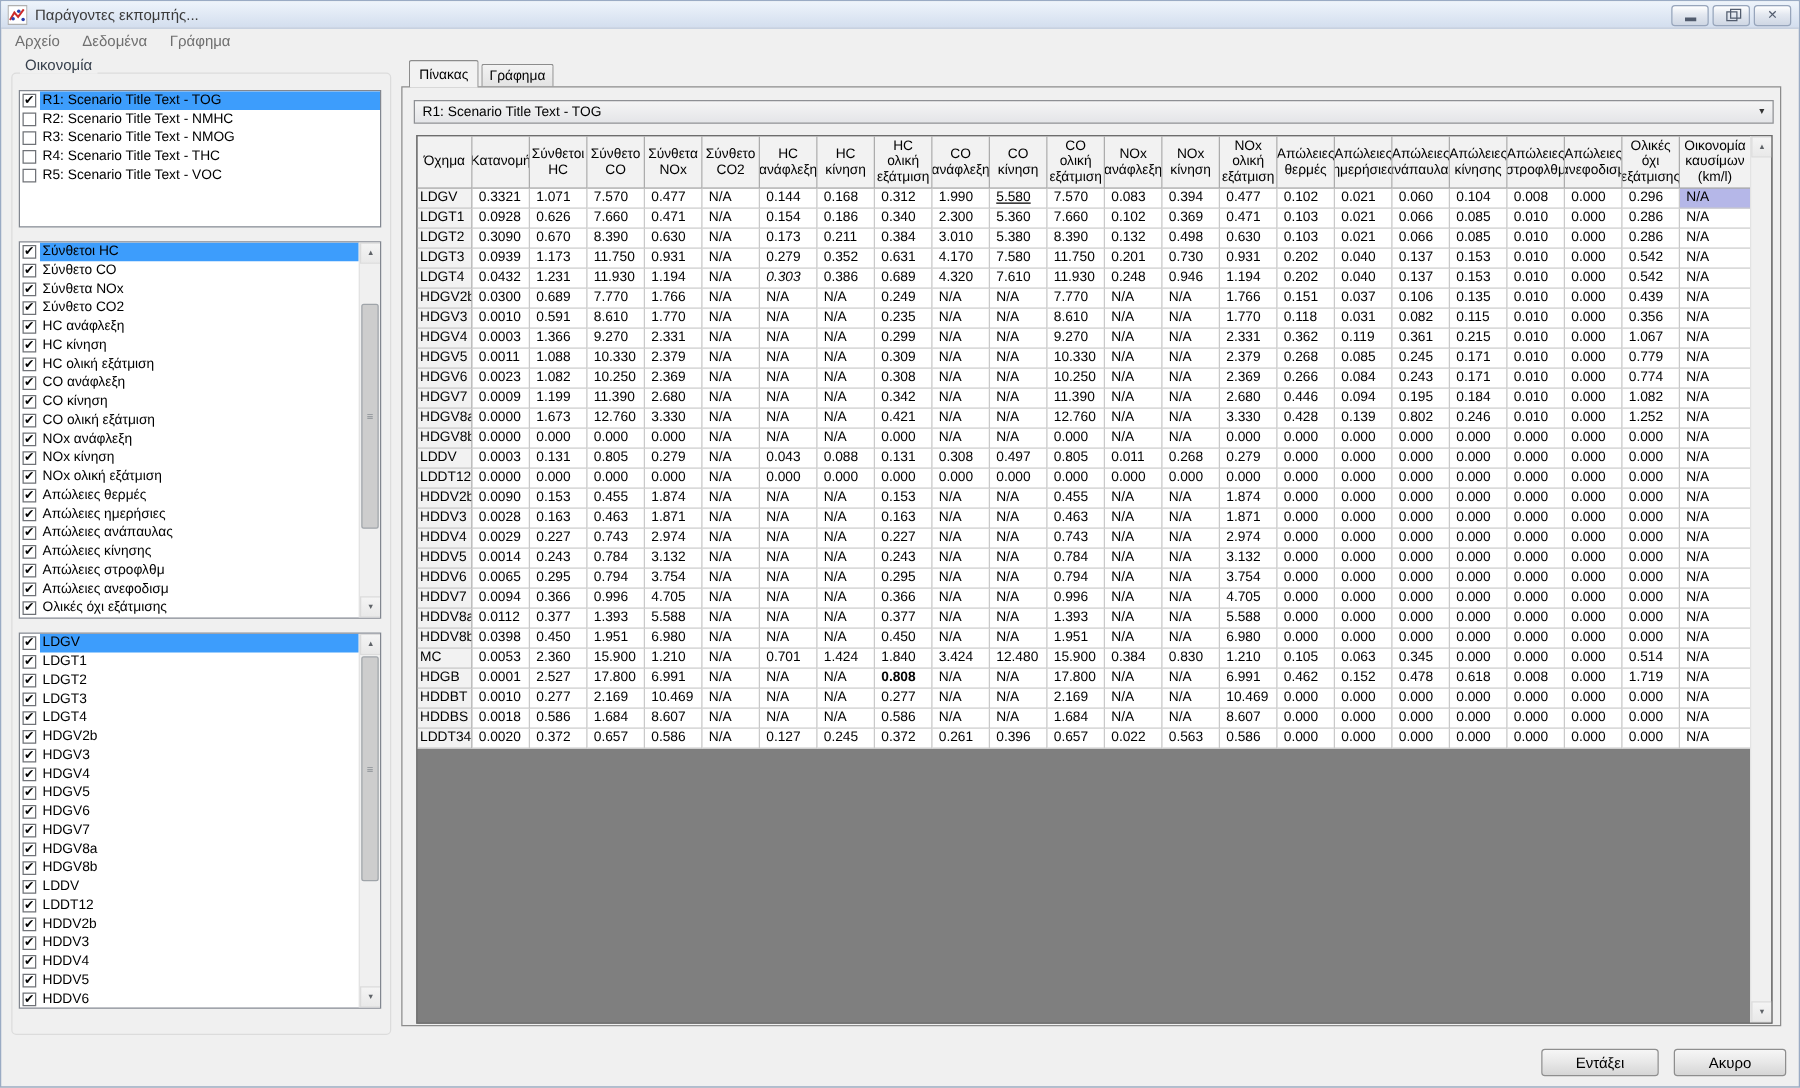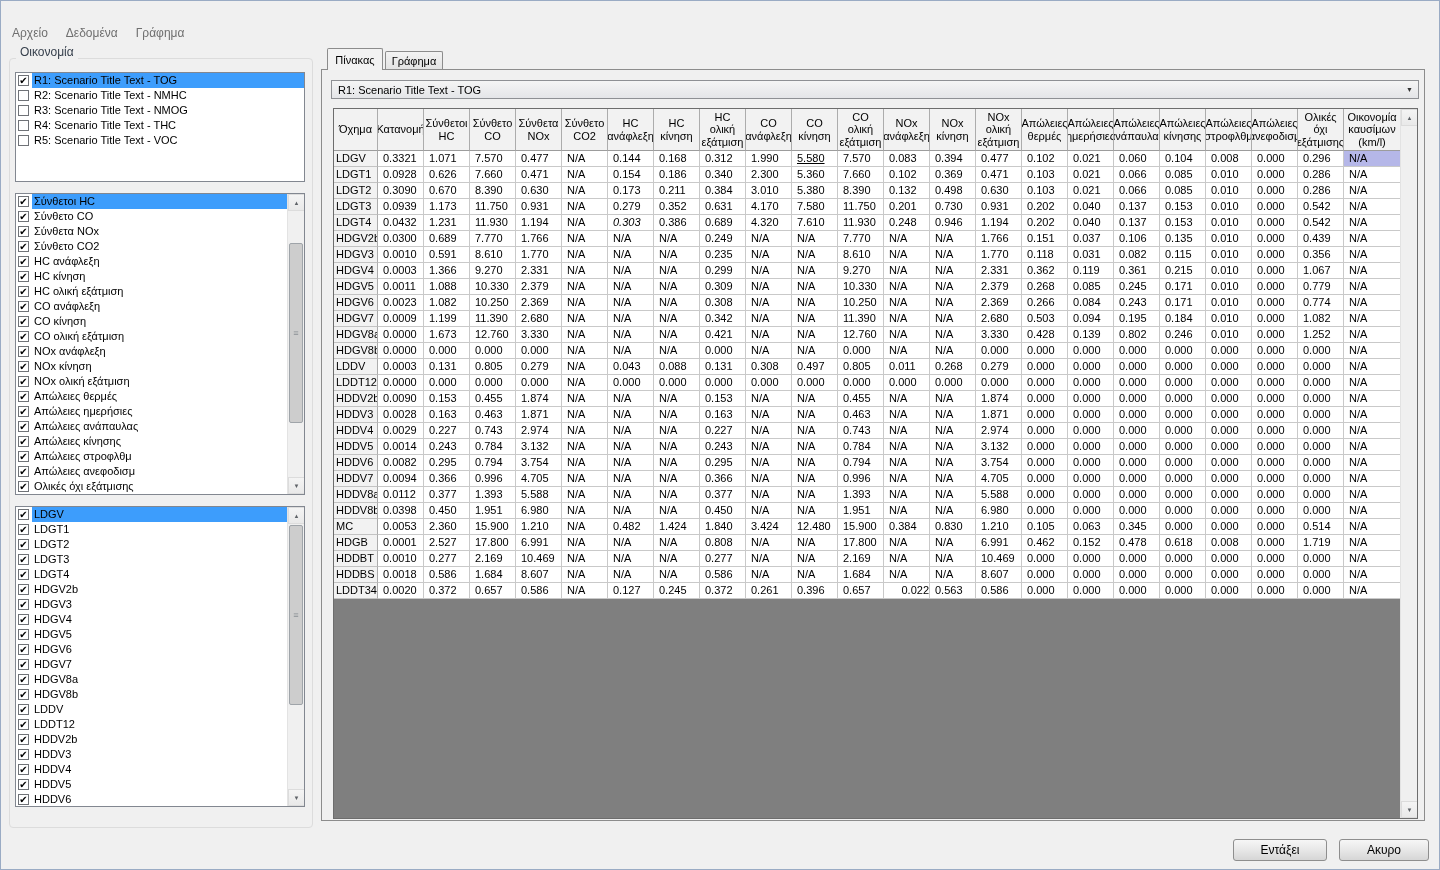--- a/index.html
+++ b/index.html
@@ -85,20 +85,41 @@
       background:linear-gradient(#f6f6f6,#e9e9e9 45%,#d6d6d6);
       display:flex;align-items:center;justify-content:center;font-size:12px;color:#000;}
   #ok-button{left:1232px;top:838px;width:94px;}
   #cancel-button{left:1338px;top:838px;width:90px;}
 </style>
 </head>
 <body>
 
 <div id="window" class="abs">
 
+  <div id="titlebar" class="abs">
+    <svg id="app-icon" viewBox="0 0 16 16">
+      <rect x="0.5" y="0.5" width="15" height="15" fill="#ffffff" stroke="#b0b0b0"></rect>
+      <polyline points="2,12 5.5,6 8.5,9.5 13,3.5" stroke="#cc2a2a" stroke-width="1.6" fill="none"></polyline>
+      <circle cx="4.5" cy="11" r="1.4" fill="#2a3fae"></circle>
+      <circle cx="9" cy="5" r="1.4" fill="#2a3fae"></circle>
+      <circle cx="12.5" cy="11.5" r="1.4" fill="#2a3fae"></circle>
+    </svg>
+    <span id="window-title">Παράγοντες εκπομπής...</span>
+    <div id="winbtns">
+      <div class="winbtn">
+          <div class="glyph-min"></div>
+        </div>
+      <div class="winbtn">
+          <div class="glyph-restore"></div>
+        </div>
+      <div class="winbtn">
+          <span class="glyph-close">✕</span>
+        </div>
+    </div>
+  </div>
 
   <div id="menubar" class="abs">
     <span class="menu-item">Αρχείο</span>
     <span class="menu-item">Δεδομένα</span>
     <span class="menu-item">Γράφημα</span>
   </div>
 
   <div id="groupbox" class="abs"></div>
   <span id="group-label" class="abs">Οικονομία</span>
 
@@ -672,21 +693,21 @@
           <div class="gc" style="width: 46px;">N/A</div>
           <div class="gc" style="width: 46px;">N/A</div>
           <div class="gc" style="width: 46px;">N/A</div>
           <div class="gc" style="width: 46px;">0.342</div>
           <div class="gc" style="width: 46px;">N/A</div>
           <div class="gc" style="width: 46px;">N/A</div>
           <div class="gc" style="width: 46px;">11.390</div>
           <div class="gc" style="width: 46px;">N/A</div>
           <div class="gc" style="width: 46px;">N/A</div>
           <div class="gc" style="width: 46px;">2.680</div>
-          <div class="gc" style="width: 46px;">0.503</div>
+          <div class="gc" style="width: 46px;">0.446</div>
           <div class="gc" style="width: 46px;">0.094</div>
           <div class="gc" style="width: 46px;">0.195</div>
           <div class="gc" style="width: 46px;">0.184</div>
           <div class="gc" style="width: 46px;">0.010</div>
           <div class="gc" style="width: 46px;">0.000</div>
           <div class="gc" style="width: 46px;">1.082</div>
           <div class="gc" style="width: 57px;">N/A</div>
         </div>
         <div class="gr">
           <div class="gl" style="width: 44px;">HDGV8a</div>
@@ -883,21 +904,21 @@
           <div class="gc" style="width: 46px;">0.000</div>
           <div class="gc" style="width: 46px;">0.000</div>
           <div class="gc" style="width: 46px;">0.000</div>
           <div class="gc" style="width: 46px;">0.000</div>
           <div class="gc" style="width: 46px;">0.000</div>
           <div class="gc" style="width: 46px;">0.000</div>
           <div class="gc" style="width: 57px;">N/A</div>
         </div>
         <div class="gr">
           <div class="gl" style="width: 44px;">HDDV6</div>
-          <div class="gc" style="width: 46px;">0.0082</div>
+          <div class="gc" style="width: 46px;">0.0065</div>
           <div class="gc" style="width: 46px;">0.295</div>
           <div class="gc" style="width: 46px;">0.794</div>
           <div class="gc" style="width: 46px;">3.754</div>
           <div class="gc" style="width: 46px;">N/A</div>
           <div class="gc" style="width: 46px;">N/A</div>
           <div class="gc" style="width: 46px;">N/A</div>
           <div class="gc" style="width: 46px;">0.295</div>
           <div class="gc" style="width: 46px;">N/A</div>
           <div class="gc" style="width: 46px;">N/A</div>
           <div class="gc" style="width: 46px;">0.794</div>
@@ -988,21 +1009,21 @@
           <div class="gc" style="width: 46px;">0.000</div>
           <div class="gc" style="width: 57px;">N/A</div>
         </div>
         <div class="gr">
           <div class="gl" style="width: 44px;">MC</div>
           <div class="gc" style="width: 46px;">0.0053</div>
           <div class="gc" style="width: 46px;">2.360</div>
           <div class="gc" style="width: 46px;">15.900</div>
           <div class="gc" style="width: 46px;">1.210</div>
           <div class="gc" style="width: 46px;">N/A</div>
-          <div class="gc" style="width: 46px;">0.482</div>
+          <div class="gc" style="width: 46px;">0.701</div>
           <div class="gc" style="width: 46px;">1.424</div>
           <div class="gc" style="width: 46px;">1.840</div>
           <div class="gc" style="width: 46px;">3.424</div>
           <div class="gc" style="width: 46px;">12.480</div>
           <div class="gc" style="width: 46px;">15.900</div>
           <div class="gc" style="width: 46px;">0.384</div>
           <div class="gc" style="width: 46px;">0.830</div>
           <div class="gc" style="width: 46px;">1.210</div>
           <div class="gc" style="width: 46px;">0.105</div>
           <div class="gc" style="width: 46px;">0.063</div>
@@ -1015,21 +1036,21 @@
         </div>
         <div class="gr">
           <div class="gl" style="width: 44px;">HDGB</div>
           <div class="gc" style="width: 46px;">0.0001</div>
           <div class="gc" style="width: 46px;">2.527</div>
           <div class="gc" style="width: 46px;">17.800</div>
           <div class="gc" style="width: 46px;">6.991</div>
           <div class="gc" style="width: 46px;">N/A</div>
           <div class="gc" style="width: 46px;">N/A</div>
           <div class="gc" style="width: 46px;">N/A</div>
-          <div class="gc" style="width: 46px;">0.808</div>
+          <div class="gc" style="width: 46px; font-weight: bold;">0.808</div>
           <div class="gc" style="width: 46px;">N/A</div>
           <div class="gc" style="width: 46px;">N/A</div>
           <div class="gc" style="width: 46px;">17.800</div>
           <div class="gc" style="width: 46px;">N/A</div>
           <div class="gc" style="width: 46px;">N/A</div>
           <div class="gc" style="width: 46px;">6.991</div>
           <div class="gc" style="width: 46px;">0.462</div>
           <div class="gc" style="width: 46px;">0.152</div>
           <div class="gc" style="width: 46px;">0.478</div>
           <div class="gc" style="width: 46px;">0.618</div>
@@ -1094,21 +1115,21 @@
           <div class="gc" style="width: 46px;">0.372</div>
           <div class="gc" style="width: 46px;">0.657</div>
           <div class="gc" style="width: 46px;">0.586</div>
           <div class="gc" style="width: 46px;">N/A</div>
           <div class="gc" style="width: 46px;">0.127</div>
           <div class="gc" style="width: 46px;">0.245</div>
           <div class="gc" style="width: 46px;">0.372</div>
           <div class="gc" style="width: 46px;">0.261</div>
           <div class="gc" style="width: 46px;">0.396</div>
           <div class="gc" style="width: 46px;">0.657</div>
-          <div class="gc" style="width: 46px; text-align: right;">0.022</div>
+          <div class="gc" style="width: 46px;">0.022</div>
           <div class="gc" style="width: 46px;">0.563</div>
           <div class="gc" style="width: 46px;">0.586</div>
           <div class="gc" style="width: 46px;">0.000</div>
           <div class="gc" style="width: 46px;">0.000</div>
           <div class="gc" style="width: 46px;">0.000</div>
           <div class="gc" style="width: 46px;">0.000</div>
           <div class="gc" style="width: 46px;">0.000</div>
           <div class="gc" style="width: 46px;">0.000</div>
           <div class="gc" style="width: 46px;">0.000</div>
           <div class="gc" style="width: 57px;">N/A</div>

